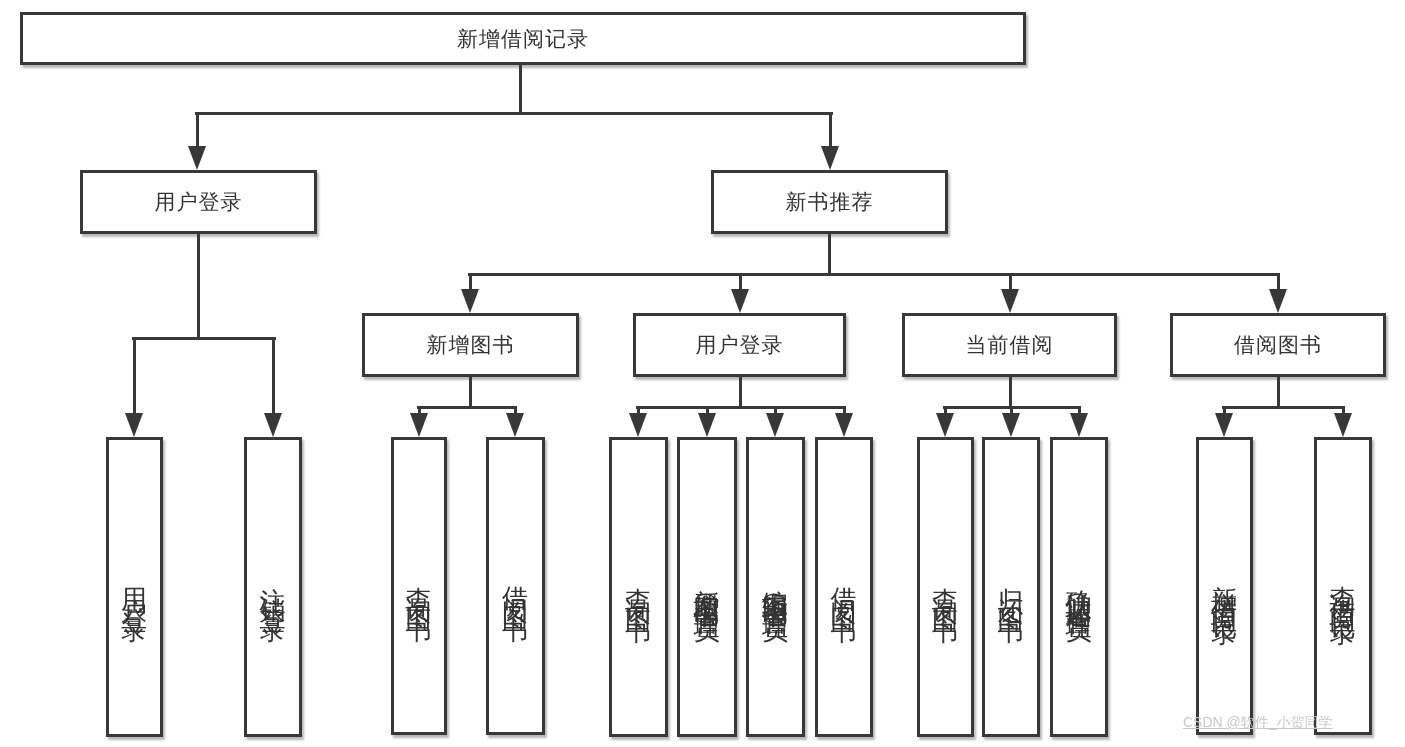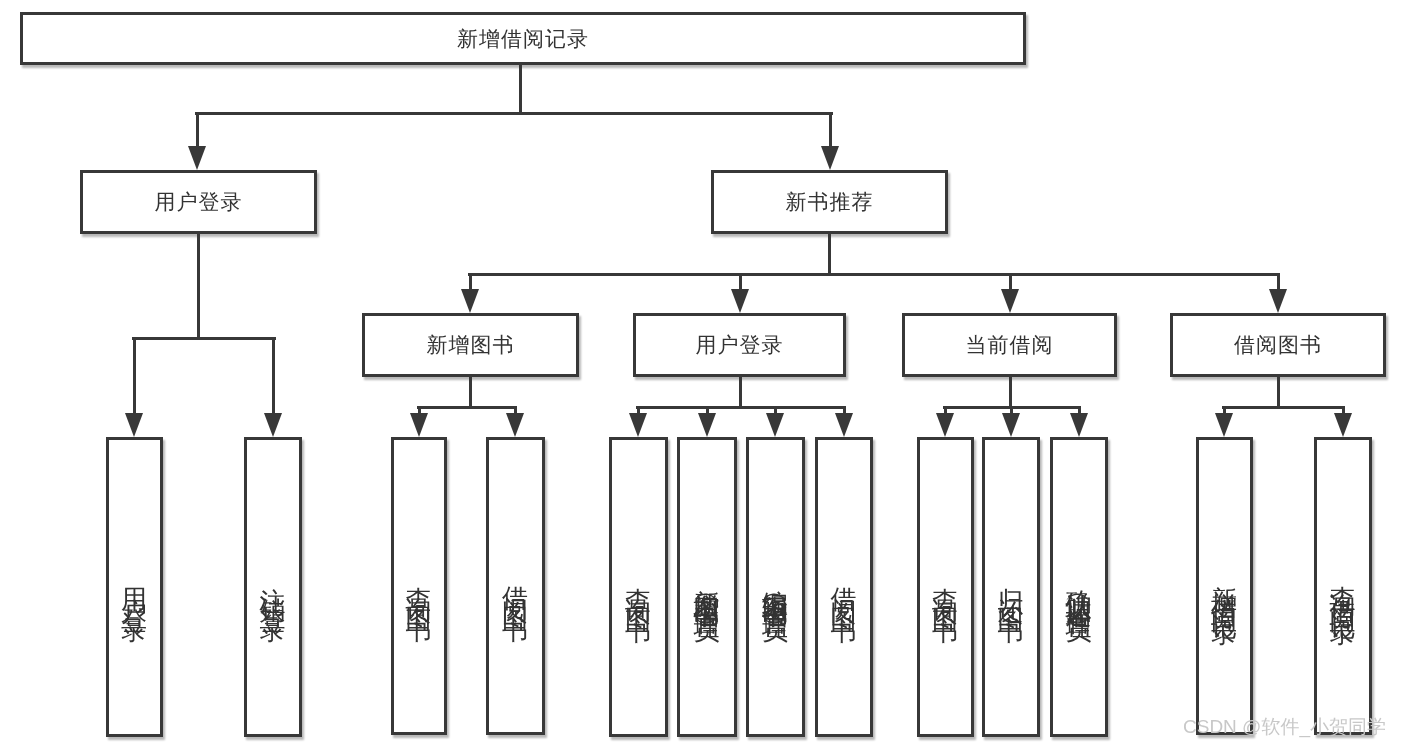--- a/index.html
+++ b/index.html
@@ -54,24 +54,25 @@
     width: 0;
     height: 0;
     border-style: solid;
     border-color: #383838 transparent transparent transparent;
     border-width: 24px 9px 0 9px;
   }
   .watermark {
     position: absolute;
     left: 1183px;
     top: 714px;
-    font-size: 19px;
+    font-size: 14px;
     color: #c8c8c8;
     white-space: nowrap;
     z-index: 10;
+    text-decoration: underline;
   }
 </style>
 </head>
 <body>
 
 <div class="stage">
 
   <div class="box" style="left:20px; top:12px; width:1006px; height:53px;">
     <span class="hlabel">新增借阅记录</span>
   </div>

